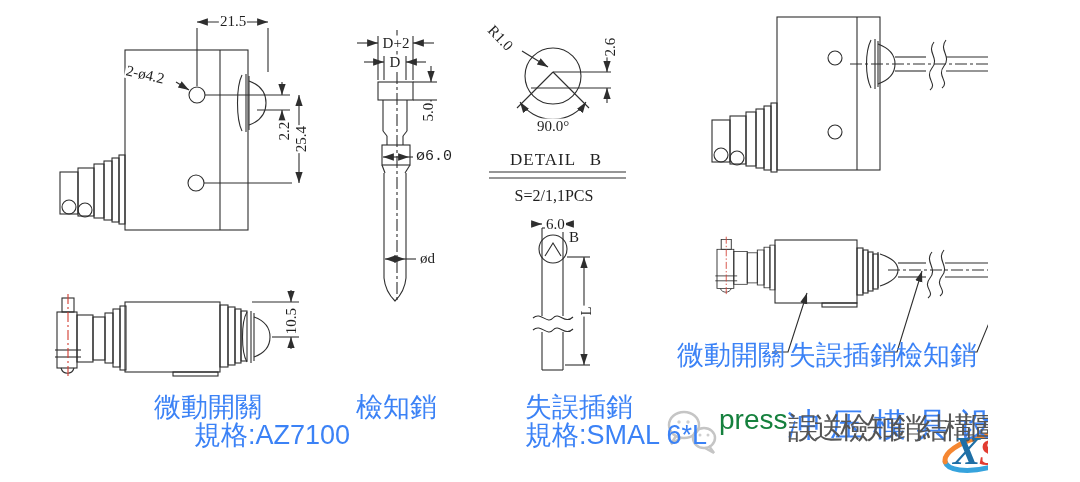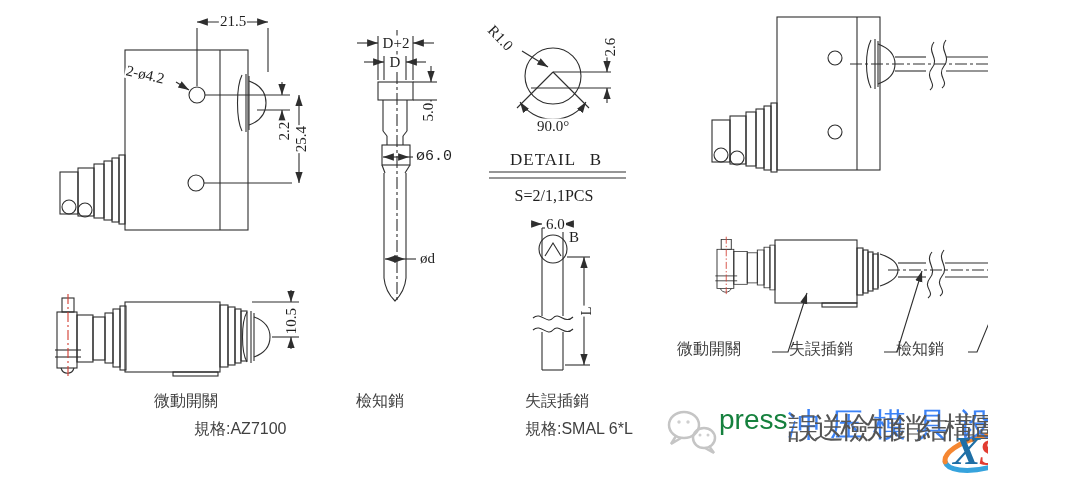--- a/index.html
+++ b/index.html
@@ -3,21 +3,21 @@
 <meta charset="utf-8">
 <style>
   html,body{margin:0;padding:0;background:#fff;}
   .stage{position:relative;width:988px;height:482px;background:#ffffff;overflow:hidden;
          font-family:"Liberation Sans",sans-serif;}
   svg{position:absolute;left:0;top:0;}
   .txt{position:absolute;white-space:nowrap;color:#1f1f1f;}
   .dim{font-family:"Liberation Serif",serif;font-size:15px;background:#fff;line-height:1;padding:0 1px;}
   .ctr{transform:translate(-50%,-50%);}
   .rot90{transform:translate(-50%,-50%) rotate(-90deg);}
-  .cjk{font-size:16px;color:#404040;line-height:1.15;}
+  .cjk{font-size:27px;color:#3b82f6;line-height:1.15;}
   .detail-title{font-size:17px;word-spacing:9px;letter-spacing:1px;}
   .wm-press{font-size:28px;color:#15803d;}
   .wm-light{font-size:33px;color:#3b82f6;letter-spacing:10px;}
   .wm-dark{font-size:30px;color:#555;letter-spacing:-4px;}
   .logo-x{font-family:"Liberation Serif",serif;font-style:italic;font-weight:bold;font-size:41px;color:#1e6fa6;}
   .logo-s{font-family:"Liberation Serif",serif;font-style:italic;font-weight:bold;font-size:38px;color:#e23c31;}
   .logo-site{font-size:27px;font-weight:bold;color:#e84e26;letter-spacing:1px;}
   .logo-url{font-family:"DejaVu Sans Mono",monospace;font-size:11px;font-weight:bold;color:#ee8a3a;}
 </style>
 </head>

